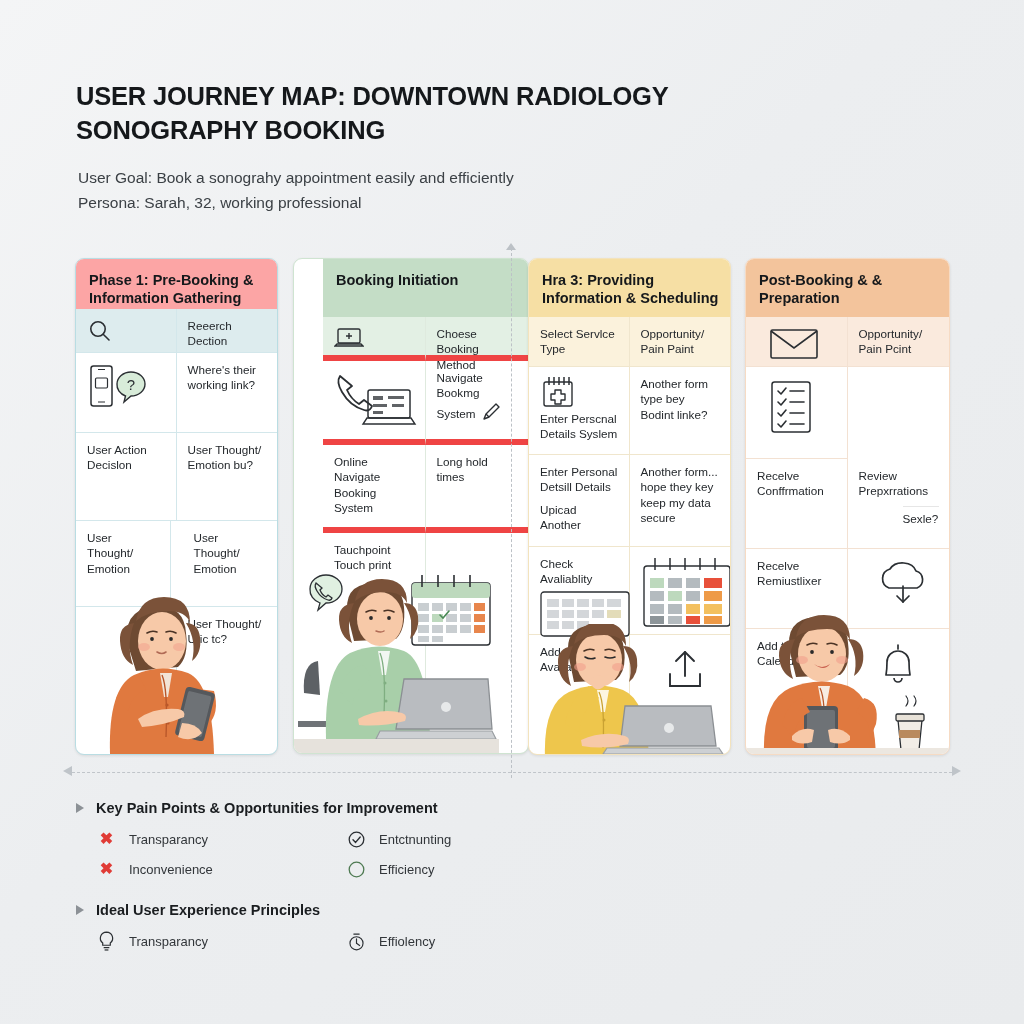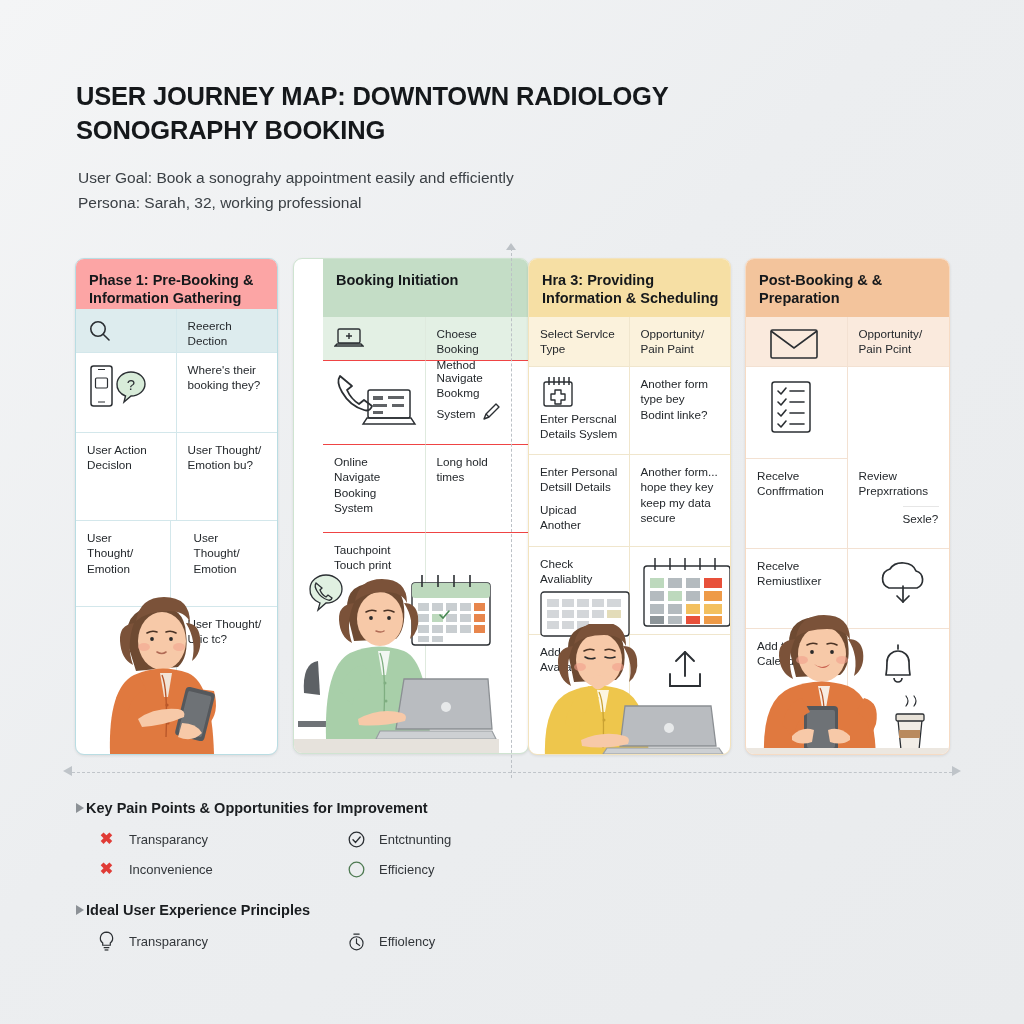--- a/index.html
+++ b/index.html
@@ -62,21 +62,21 @@
   .cell.left{width:50%;}
   .cell.right{width:50%;}
 
   
   .col-1 .row.tint .cell{background:#ddecee;}
   .col-2 .row.tint .cell{background:#e3f0e4;}
   .col-3 .row.tint .cell{background:#fbf2dc;}
   .col-4 .row.tint .cell{background:#faeadd;}
 
   .col-1 .cell{border-right:1px solid #d3e7eb;border-bottom:1px solid #d3e7eb;}
-  .col-2 .cell{border-right:1px solid #dfeade;border-bottom:1px solid #ef4444;}
+  .col-2 .cell{border-right:1px solid #dfeade;border-bottom:6px solid #ef4444;}
   .col-3 .cell{border-right:1px solid #f0e6cd;border-bottom:1px solid #f0e6cd;}
   .col-4 .cell{border-right:1px solid #f3e1d2;border-bottom:1px solid #f3e1d2;}
   .cell.right{border-right:none;}
   .row.last .cell{border-bottom:none;}
 
   .r-h{height:44px;}
   .r-ico{height:80px;}
   .r-txt{height:88px;}
   .r-tall{height:86px;gap:12px;}
 
@@ -111,21 +111,21 @@
     border-top:5.5px solid transparent;border-bottom:5.5px solid transparent;
   }
   .hdash-l{left:63px;border-right:9px solid #bfc4c9;}
   .hdash-r{left:952px;border-left:9px solid #bfc4c9;}
 
   
   .legend{position:absolute;left:76px;}
   .legend.one{top:800px;}
   .legend.two{top:902px;}
   .legend-title{
-    display:flex;align-items:center;gap:2px;
+    display:flex;align-items:center;gap:12px;
     font-size:14.5px;font-weight:bold;color:#1a1d20;margin-bottom:12px;
   }
   .tri{width:0;height:0;border-top:5.5px solid transparent;border-bottom:5.5px solid transparent;border-left:8px solid #8c9196;}
   .legend-cols{display:flex;gap:0;margin-left:22px;}
   .lcol{width:250px;display:flex;flex-direction:column;gap:8px;}
   .litem{display:flex;align-items:center;gap:14px;font-size:13px;color:#32363a;height:22px;}
   .litem .ic{width:17px;height:17px;flex:0 0 17px;display:flex;align-items:center;justify-content:center;}
   .xmark{color:#e03b36;font-size:16px;font-weight:bold;line-height:1;}
 </style>
 </head>
@@ -156,21 +156,21 @@
           <div class="cell left">
             <svg width="72" height="50" viewBox="0 0 72 50">
               <rect x="4" y="4" width="21" height="40" rx="2.5" fill="none" stroke="#2b2f33" stroke-width="1.5"></rect>
               <rect x="8.5" y="16" width="12" height="10" rx="1.2" fill="none" stroke="#2b2f33" stroke-width="1.2"></rect>
               <line x1="11" y1="7.5" x2="18" y2="7.5" stroke="#2b2f33" stroke-width="1.2"></line>
               <line x1="11" y1="40" x2="18" y2="40" stroke="#2b2f33" stroke-width="1.2"></line>
               <path d="M30 22 a14 12 0 1 1 14 12 l-7 6 1.5 -6 a14 12 0 0 1 -8.5 -12 z" fill="#d8ecd9" stroke="#2b2f33" stroke-width="1.4"></path>
               <text x="44" y="28" font-size="15" font-family="Liberation Sans, sans-serif" fill="#2b2f33" text-anchor="middle">?</text>
             </svg>
           </div>
-          <div class="cell right">Where's their booking they?</div>
+          <div class="cell right">Where's their working link?</div>
         </div>
 
         <div class="row r-txt">
           <div class="cell left">User Action Decislon</div>
           <div class="cell right">User Thought/ Emotion bu?</div>
         </div>
 
         <div class="row r-tall">
           <div class="cell left">User Thought/ Emotion</div>
           <div class="cell right">User Thought/ Emotion</div>

